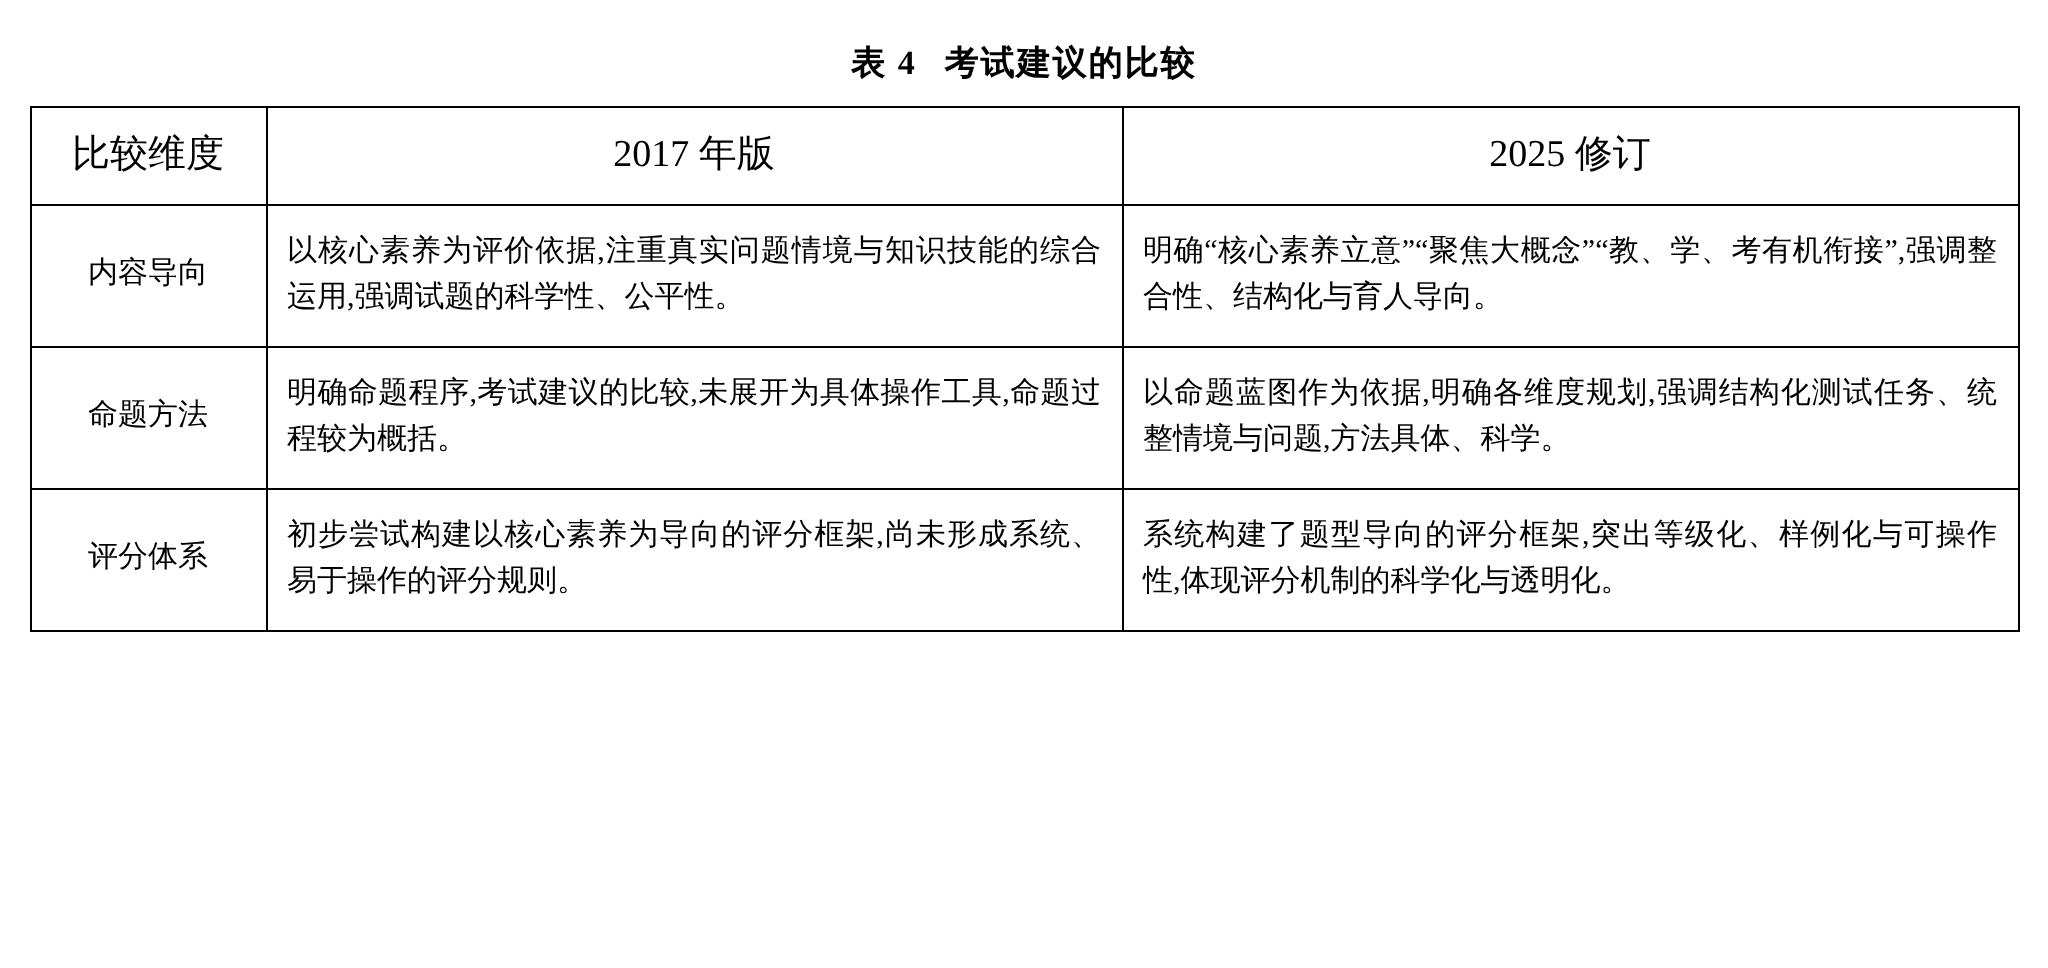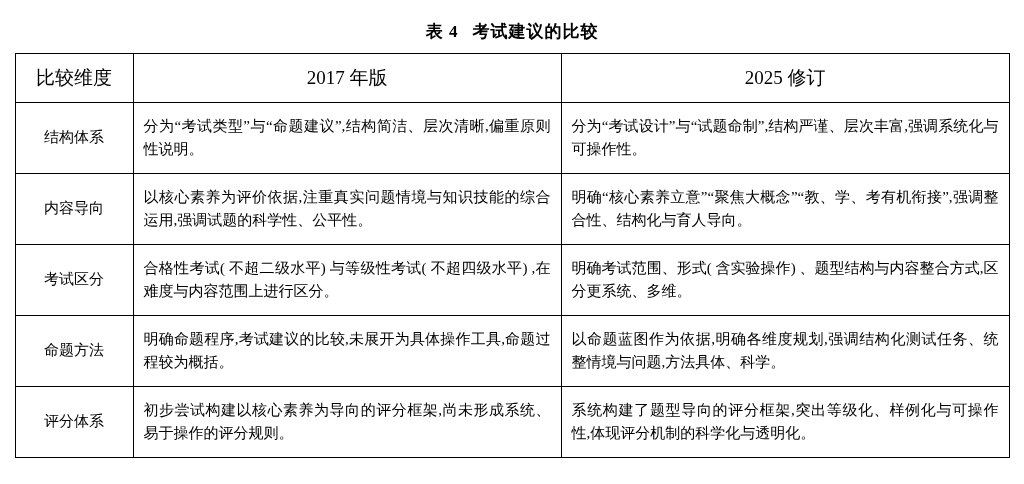--- a/index.html
+++ b/index.html
@@ -84,33 +84,23 @@
     </colgroup>
     <thead>
       <tr>
         <th>比较维度</th>
         <th>2017 年版</th>
         <th>2025 修订</th>
       </tr>
     </thead>
     <tbody>
       <tr class="row-1">
-        <td class="dim">结构体系</td>
-        <td class="cell">分为“考试类型”与“命题建议”,结构简洁、层次清晰,偏重原则性说明。</td>
-        <td class="cell">分为“考试设计”与“试题命制”,结构严谨、层次丰富,强调系统化与可操作性。</td>
-      </tr>
-      <tr class="row-1">
         <td class="dim">内容导向</td>
         <td class="cell">以核心素养为评价依据,注重真实问题情境与知识技能的综合运用,强调试题的科学性、公平性。</td>
         <td class="cell">明确“核心素养立意”“聚焦大概念”“教、学、考有机衔接”,强调整合性、结构化与育人导向。</td>
-      </tr>
-      <tr class="row-1">
-        <td class="dim">考试区分</td>
-        <td class="cell">合格性考试( 不超二级水平) 与等级性考试( 不超四级水平) ,在难度与内容范围上进行区分。</td>
-        <td class="cell">明确考试范围、形式( 含实验操作) 、题型结构与内容整合方式,区分更系统、多维。</td>
       </tr>
       <tr class="row-1">
         <td class="dim">命题方法</td>
         <td class="cell">明确命题程序,考试建议的比较,未展开为具体操作工具,命题过程较为概括。</td>
         <td class="cell">以命题蓝图作为依据,明确各维度规划,强调结构化测试任务、统整情境与问题,方法具体、科学。</td>
       </tr>
       <tr class="row-1">
         <td class="dim">评分体系</td>
         <td class="cell">初步尝试构建以核心素养为导向的评分框架,尚未形成系统、易于操作的评分规则。</td>
         <td class="cell">系统构建了题型导向的评分框架,突出等级化、样例化与可操作性,体现评分机制的科学化与透明化。</td>

